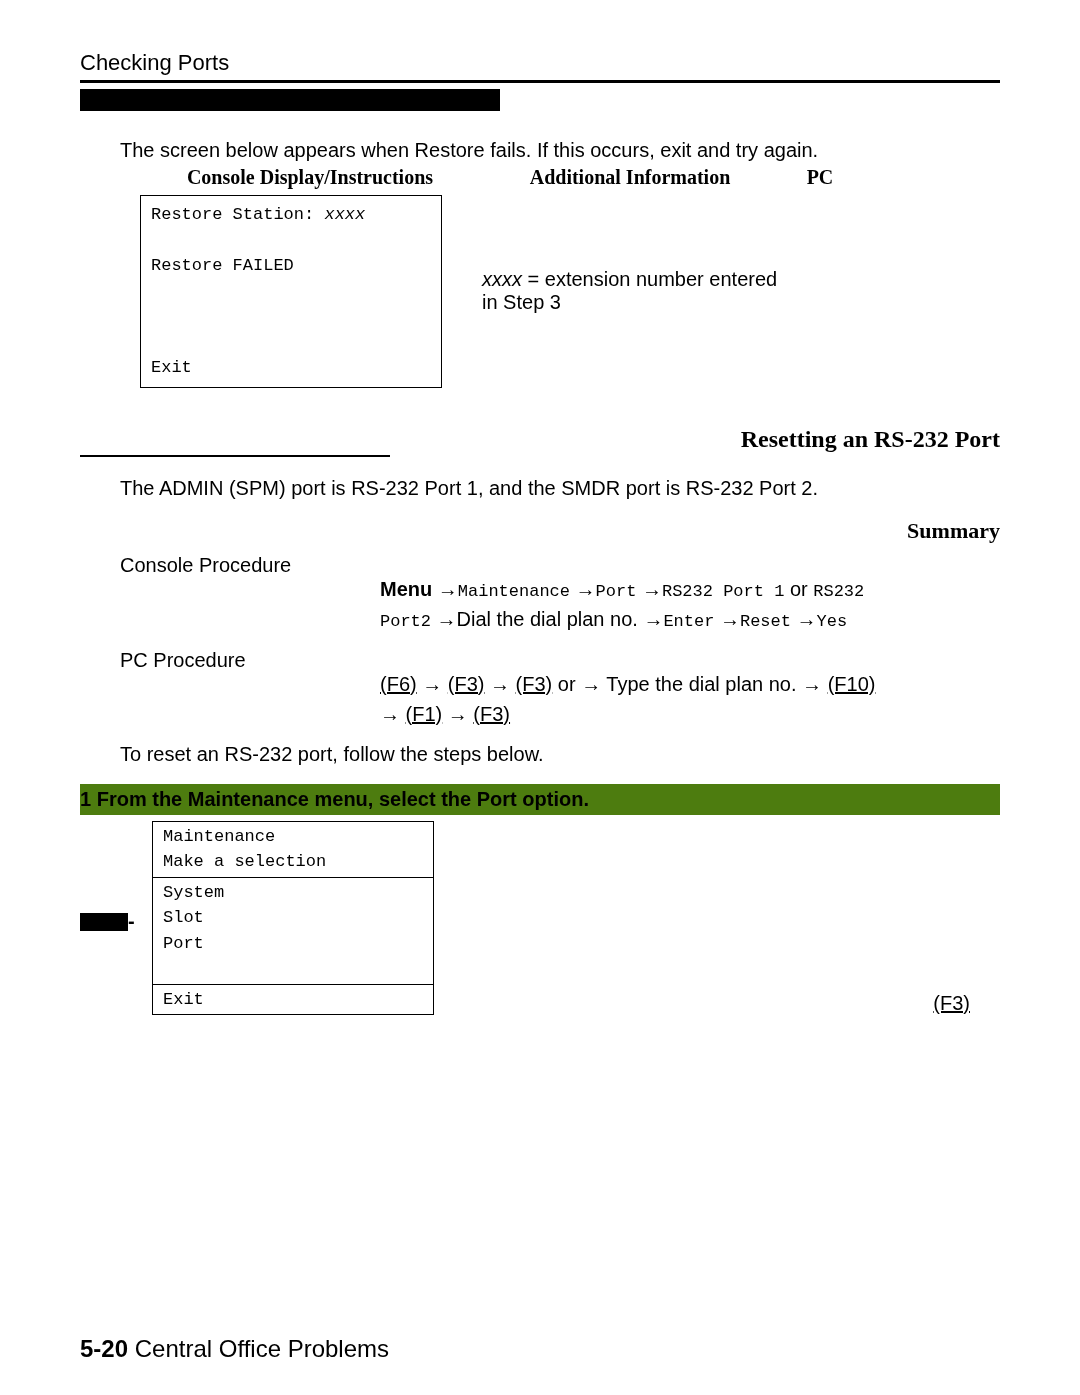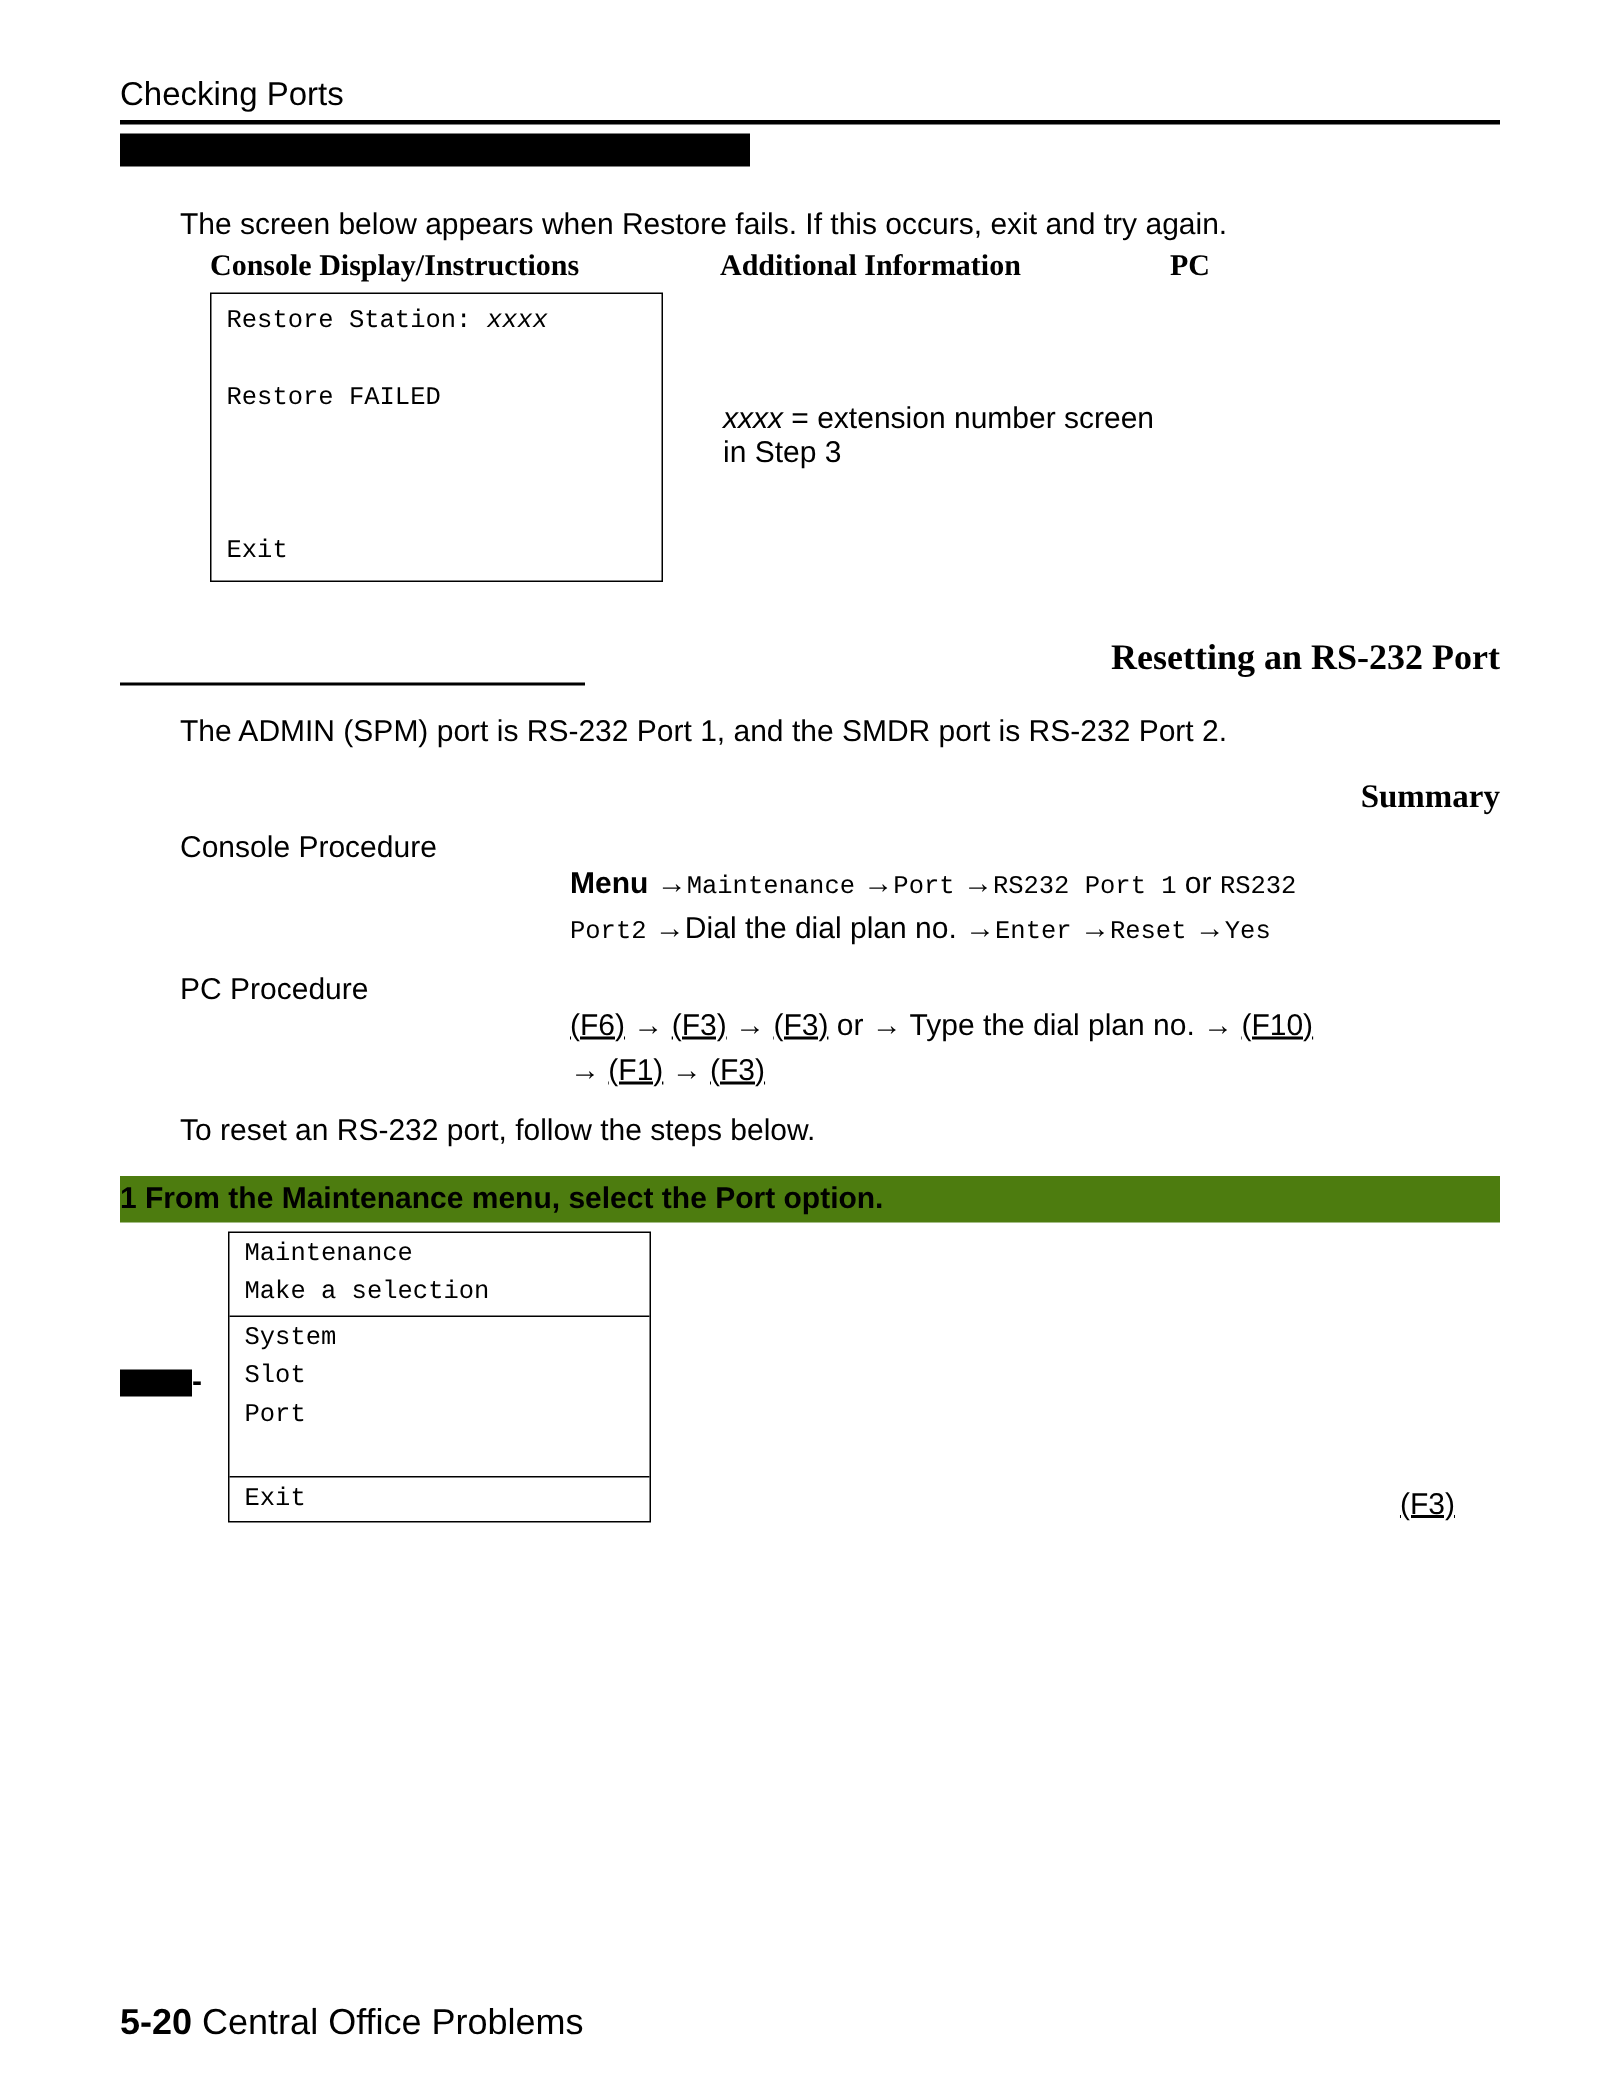--- a/index.html
+++ b/index.html
@@ -32,20 +32,21 @@
     margin-bottom: 4px;
     font-size: 20px;
   }
   .headers-row {
     display: flex;
     margin-left: 60px;
     font-family: 'Book Antiqua', Palatino, serif;
     font-weight: bold;
     font-size: 20px;
     margin-bottom: 6px;
+    text-align: center;
   }
   .headers-row .col1 { width: 340px; }
   .headers-row .col2 { width: 300px; }
   .headers-row .col3 { width: 80px; }
   .display-row {
     display: flex;
     align-items: center;
     margin-left: 60px;
     margin-bottom: 38px;
   }
@@ -173,21 +174,21 @@
 <div class="display-row">
   <div class="console-box"><span>Restore Station: </span><span class="mono-italic">xxxx</span>
 
 <span>Restore FAILED</span>
 
 
 
 <span>Exit</span></div>
   <div class="info-col">
     <div>
-      <span class="italic">xxxx</span><span> = extension number screen</span>
+      <span class="italic">xxxx</span><span> = extension number entered</span>
     </div>
     <div>in Step 3</div>
   </div>
 </div>
 
 <h3 class="serif">Resetting an RS-232 Port</h3>
 <hr class="short-underline">
 
 <div class="body-para">The ADMIN (SPM) port is RS-232 Port 1, and the SMDR port is RS-232 Port 2.</div>
 

